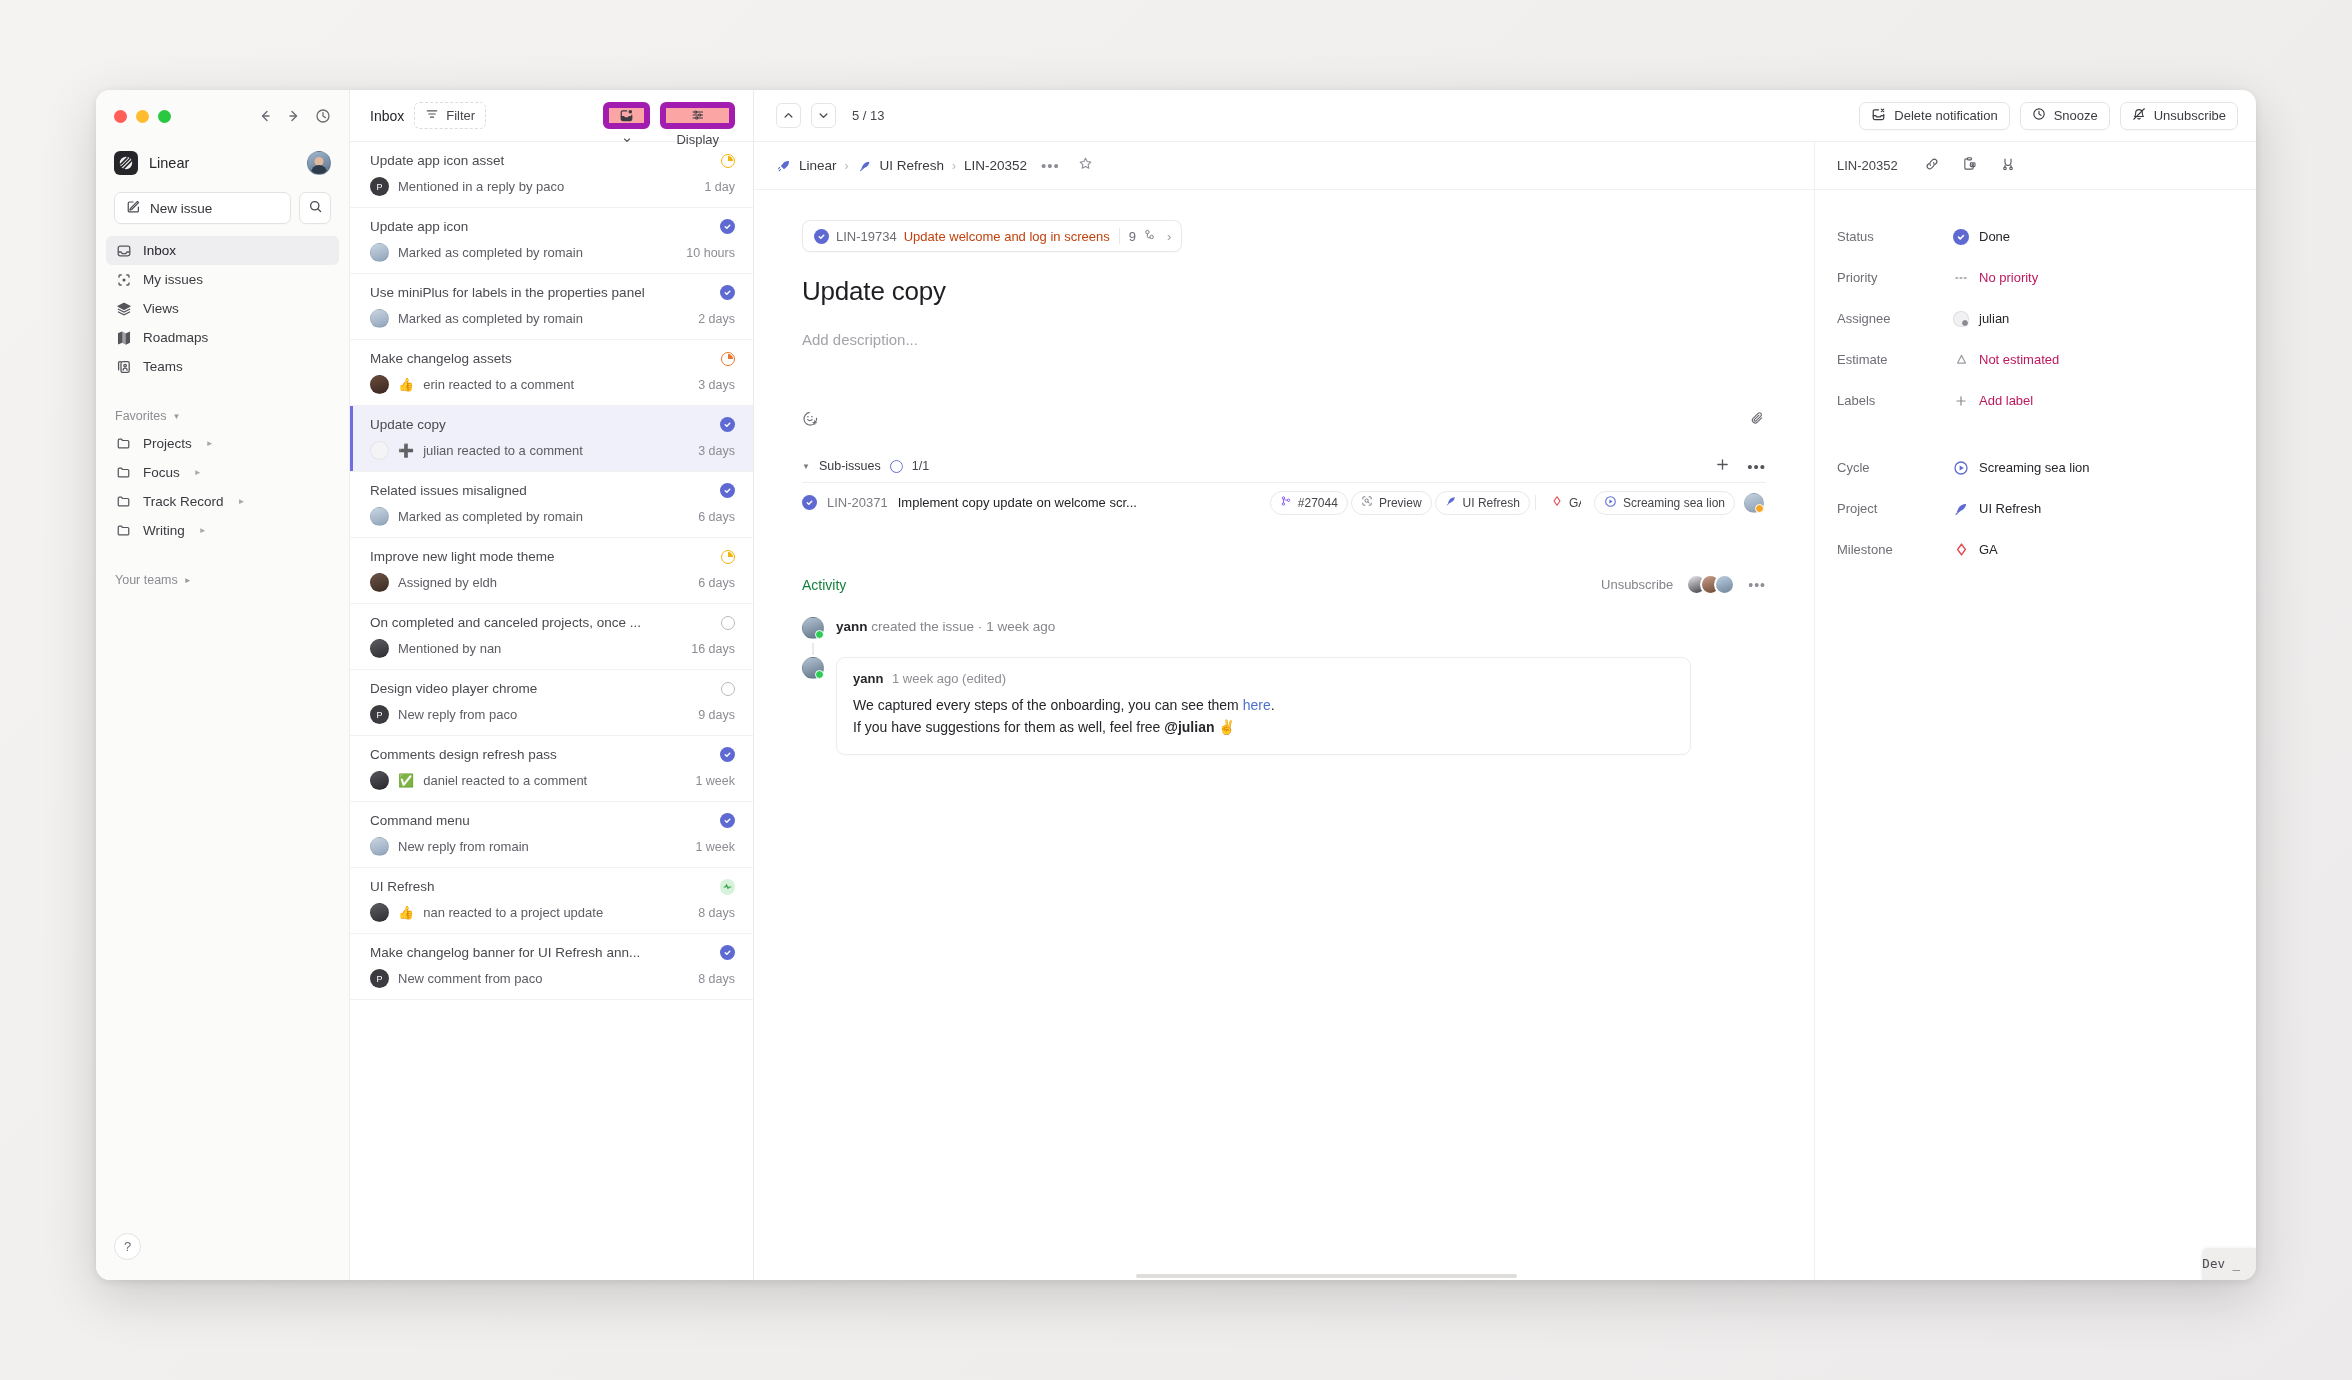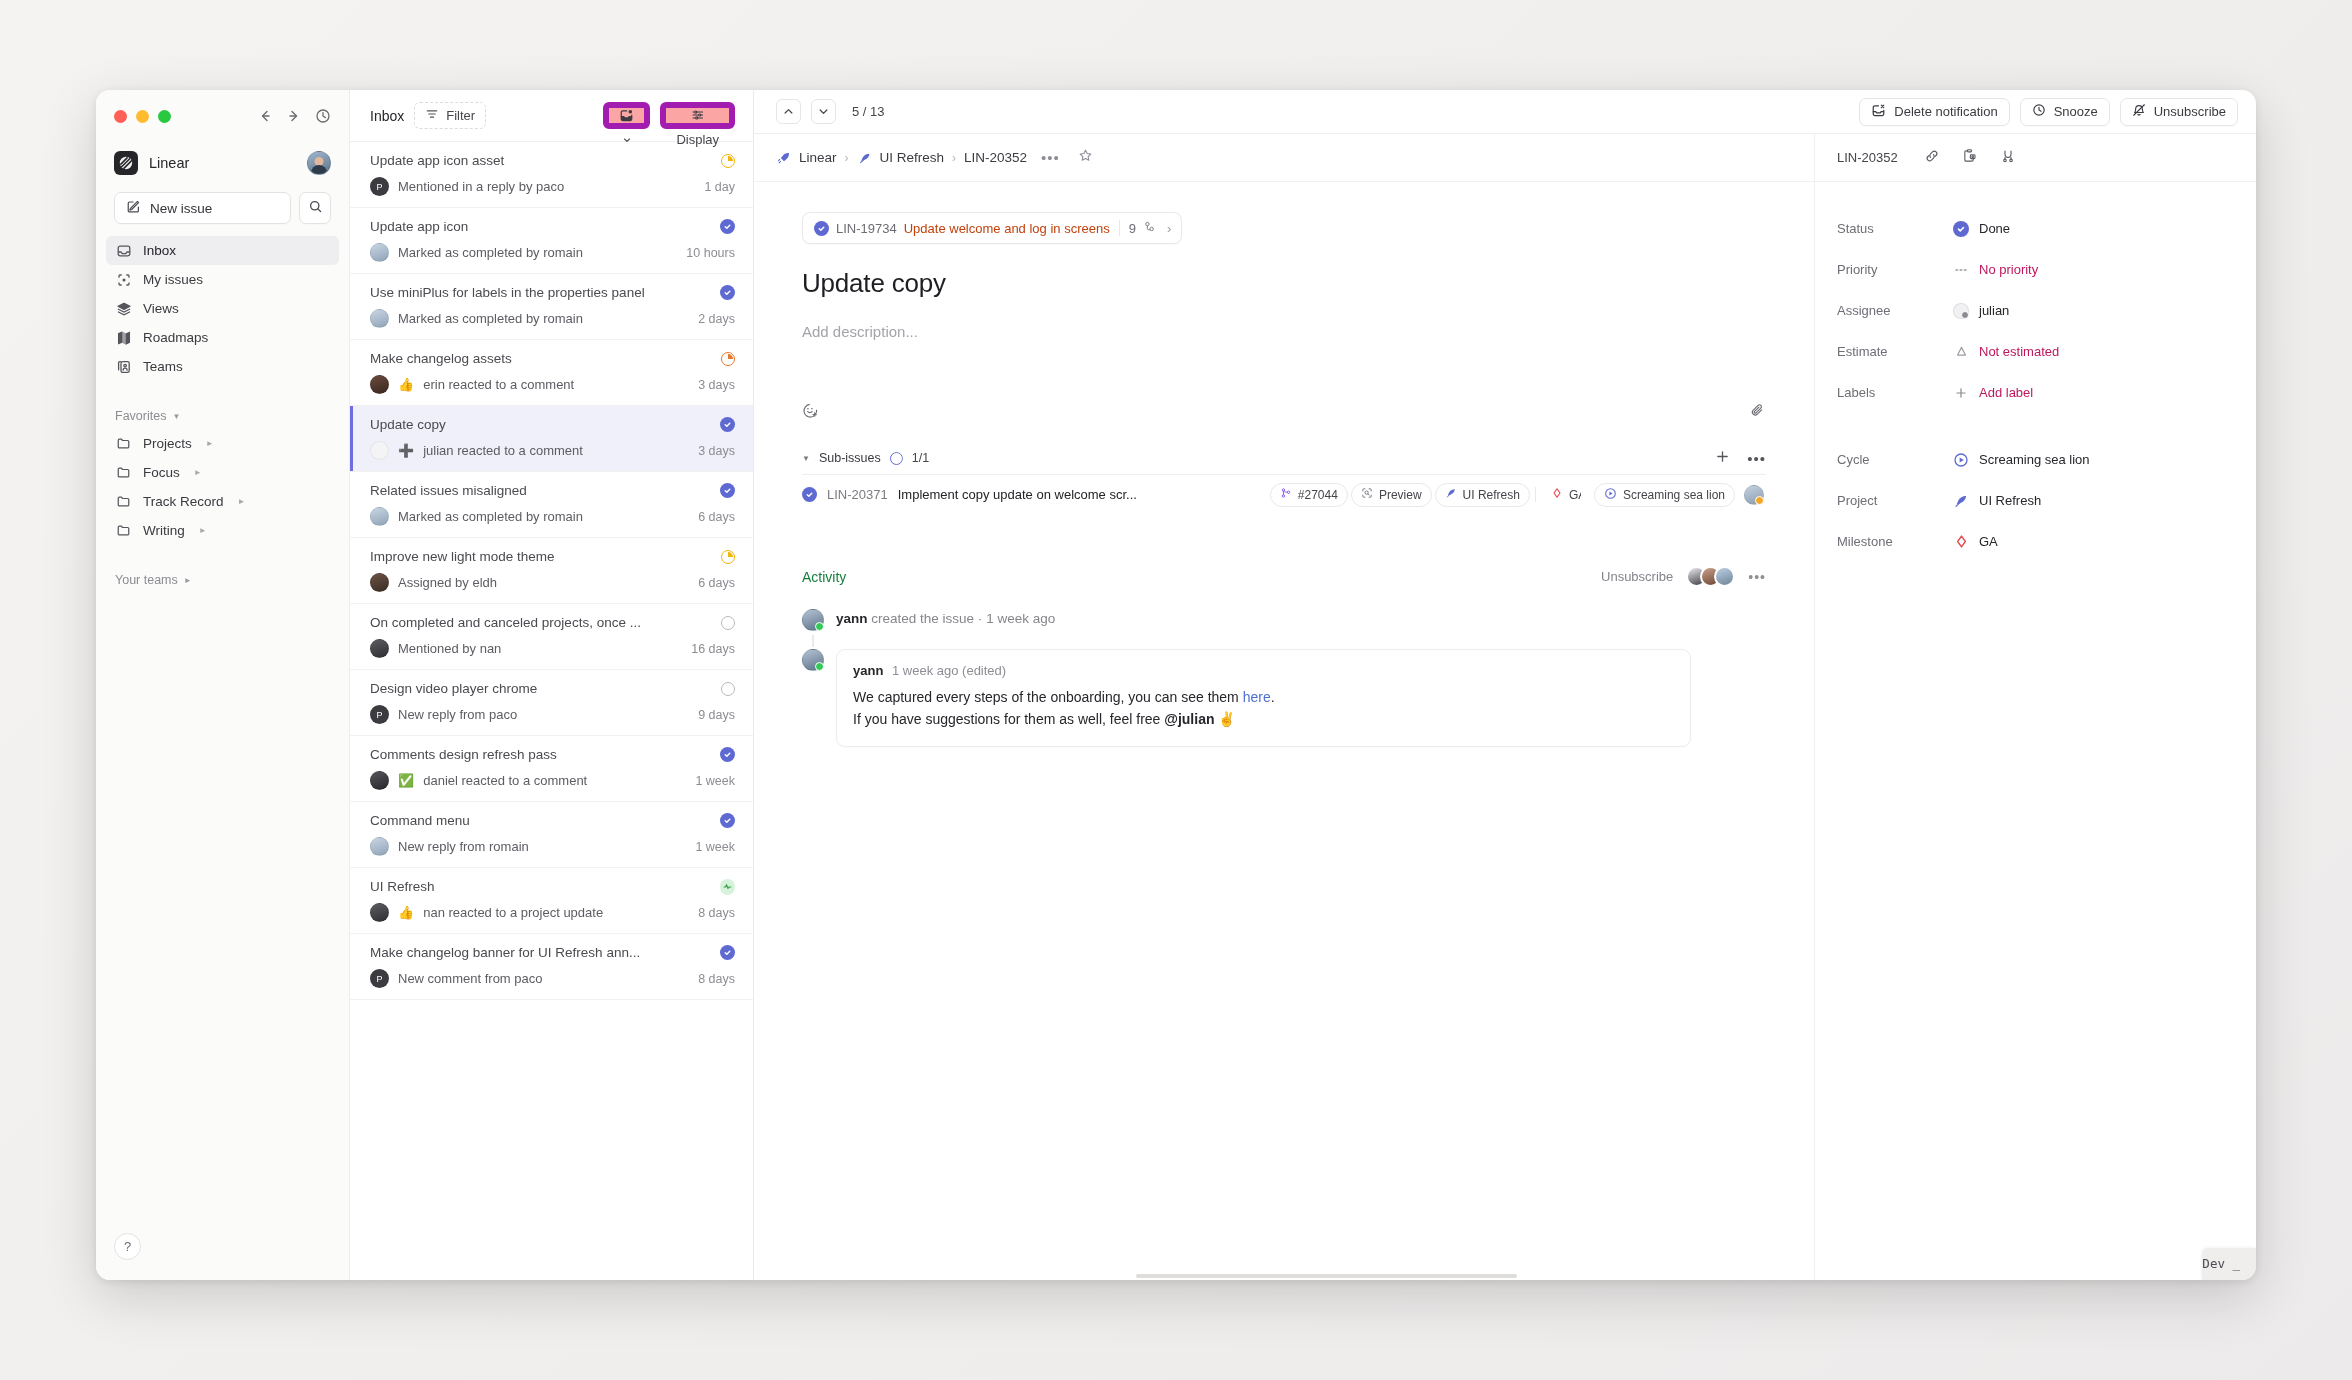--- a/index.html
+++ b/index.html
@@ -178,21 +178,21 @@
   .st-prog::after{content:"";position:absolute;left:50%;top:1px;width:5px;height:5px;background:#f2b50a;transform-origin:0 100%;
     border-radius:0 5px 0 0;}
   .st-prog.orange { border-color:#e8762c; }
   .st-prog.orange::after{ background:#e8762c; width:5px;height:5px;}
   .st-todo { width:14px;height:14px;border-radius:50%;border:1.6px solid #b9b9bf; }
   .st-health { width:16px;height:16px;border-radius:50%;background:#d7f2da;display:flex;align-items:center;justify-content:center;color:#2f9e44; }
 
   
   .main { flex: 1; display: flex; flex-direction: column; min-width: 0; }
   .mainhdr {
-    height: 44px; display: flex; align-items: center; gap: 10px;
+    height: 52px; display: flex; align-items: center; gap: 10px;
     padding: 0 18px 0 22px; border-bottom: 1px solid #f0efed;
   }
   .navarrow {
     width: 25px; height: 25px; border: 1px solid #e6e5e3; border-radius: 6px;
     background: #fff; display: flex; align-items: center; justify-content: center;
     color: #4c4c52;
   }
   .counter { font-size: 13px; color: #45454b; margin-left: 6px; }
   .tbbtn {
     height: 28px; display: flex; align-items: center; gap: 8px;

